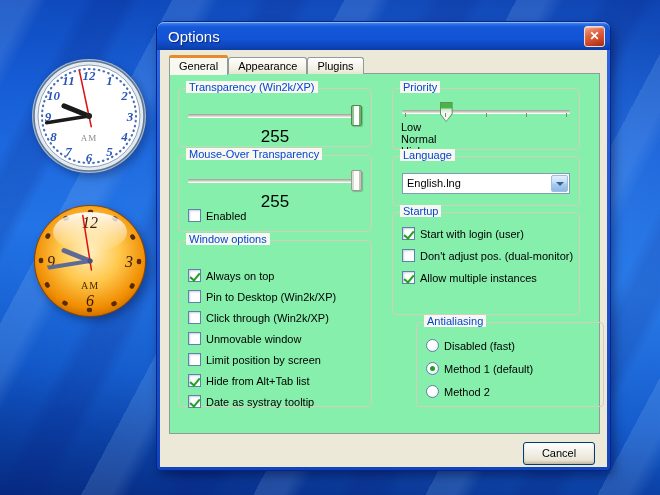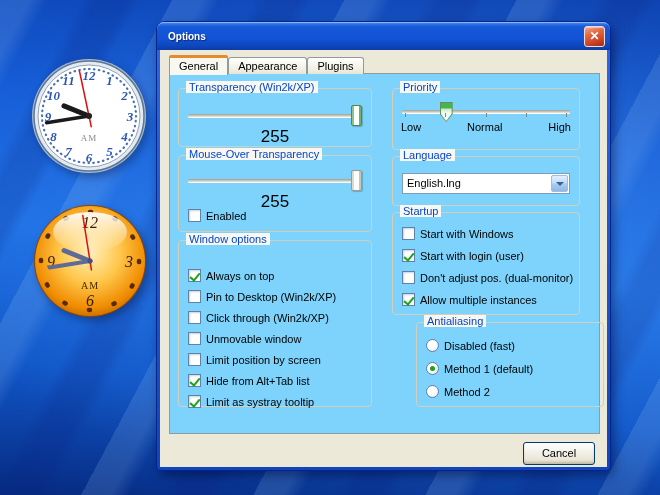--- a/index.html
+++ b/index.html
@@ -29,21 +29,21 @@
     background:linear-gradient(180deg,#2E68E8,#1244BE);
     border-radius:8px 8px 4px 4px;
     box-shadow:0 0 0 1px #00268A, 3px 5px 12px rgba(0,0,40,.5);
   }
   .titlebar {
     height:28px; border-radius:7px 7px 0 0; padding:0 5px 0 11px;
     display:flex; align-items:center;
     background:linear-gradient(180deg,#5A96F2 0%,#2B71E8 8%,#1558D8 18%,#1353D6 60%,#0E47BE 84%,#0A3CA6 100%);
     box-shadow:inset 0 1px 0 rgba(255,255,255,.35);
   }
-  .title { color:#fff; font-weight:bold; font-size:10px; text-shadow:1px 1px 1px rgba(8,26,96,.75); }
+  .title { color:#fff; font-weight:normal; font-size:15px; text-shadow:1px 1px 1px rgba(8,26,96,.75); }
   .close-btn {
     margin-left:auto; width:21px; height:21px; border-radius:3px;
     border:1px solid #F2DCD2;
     background:linear-gradient(160deg,#F2A78E 0%,#E06A45 35%,#CC4526 70%,#9E2A10 100%);
     color:#fff; font-weight:bold; font-size:12px; line-height:19px; text-align:center;
     box-shadow:inset 0 1px 1px rgba(255,255,255,.5);
     cursor:pointer;
   }
   .dialog-body { position:absolute; left:3px; right:3px; top:28px; bottom:3px; background:#ECE9D8; }
 
@@ -59,21 +59,21 @@
   .tab.active {
     height:20px; padding-top:4px; margin-bottom:-1px; z-index:3;
     background:#F8F7F0;
   }
   .tab.active::before {
     content:""; position:absolute; top:-1px; left:-1px; right:-1px; height:3px;
     background:#E68B2C; border-radius:3px 3px 0 0;
   }
   .tab-panel {
     position:absolute; left:9px; top:23px; width:431px; height:361px;
-    border:1px solid #919B9C; background:#7dd3fc; z-index:1;
+    border:1px solid #919B9C; background:#86efac; z-index:1;
   }
 
   
   .group { position:absolute; border:1px solid #D2CFBC; border-radius:4px; }
   .gcap {
     position:absolute; top:-8px; left:7px; background:#F8F7F0; padding:0 3px;
     font-size:11px; color:#0046D5; white-space:nowrap;
   }
   .col-left  > .group { left:8px;  width:194px; }
   .col-right > .group { left:222px; width:188px; }
@@ -106,21 +106,21 @@
     clip-path:polygon(0 0,100% 0,100% 60%,50% 100%,0 60%);
     background:#5E935E;
   }
   .thumb-point-inner {
     position:absolute; left:1px; top:1px; width:11px; height:18px;
     clip-path:polygon(0 0,100% 0,100% 60%,50% 100%,0 60%);
     background:linear-gradient(180deg,#49B549 0 5px,#C9E8C9 6px,#F4FBF4 10px);
   }
   .ticks { position:absolute; left:12px; right:12px; top:24px; height:4px; display:flex; justify-content:space-between; }
   .tick  { width:1px; height:4px; background:#848478; }
-  .range-labels { position:absolute; left:8px; right:8px; top:32px; display:flex; justify-content:space-between; font-size:11px; }
+  .range-labels { position:absolute; left:8px; right:8px; top:32px; display:flex; justify-content:space-between; font-size:11px;flex-direction:column; }
 
   
   .rows { position:absolute; left:9px; right:4px; display:flex; flex-direction:column; }
   #g-window .rows    { top:28px; gap:8px; }
   #g-startup .rows   { top:14px; gap:9px; }
   #g-antialias .rows { top:16px; gap:10px; }
   .row { display:flex; align-items:center; gap:5px; height:13px; font-size:11px; cursor:pointer; white-space:nowrap; }
   .cb {
     width:13px; height:13px; flex:0 0 13px; background:#fff;
     border:1px solid #5E82A8; box-shadow:inset 1px 1px 2px rgba(60,90,140,.28);
@@ -292,21 +292,21 @@
             <div class="row">
               <span class="cb"></span>
               <span>Limit position by screen</span>
             </div>
             <div class="row on">
               <span class="cb"></span>
               <span>Hide from Alt+Tab list</span>
             </div>
             <div class="row on">
               <span class="cb"></span>
-              <span>Limit as systray tooltip</span>
+              <span>Date as systray tooltip</span>
             </div>
           </div>
         </div>
       </div>
 
       <div class="col-right">
 
         <div class="group" id="g-priority">
           <span class="gcap">Priority</span>
           <div class="slider" style="top:12px; height:22px;">
@@ -335,24 +335,20 @@
             <span class="combo-value">English.lng</span>
             <span class="combo-btn">
               <span class="chev"></span>
             </span>
           </div>
         </div>
 
         <div class="group" id="g-startup">
           <span class="gcap">Startup</span>
           <div class="rows">
-            <div class="row">
-              <span class="cb"></span>
-              <span>Start with Windows</span>
-            </div>
             <div class="row on">
               <span class="cb"></span>
               <span>Start with login (user)</span>
             </div>
             <div class="row">
               <span class="cb"></span>
               <span>Don't adjust pos. (dual-monitor)</span>
             </div>
             <div class="row on">
               <span class="cb"></span>

